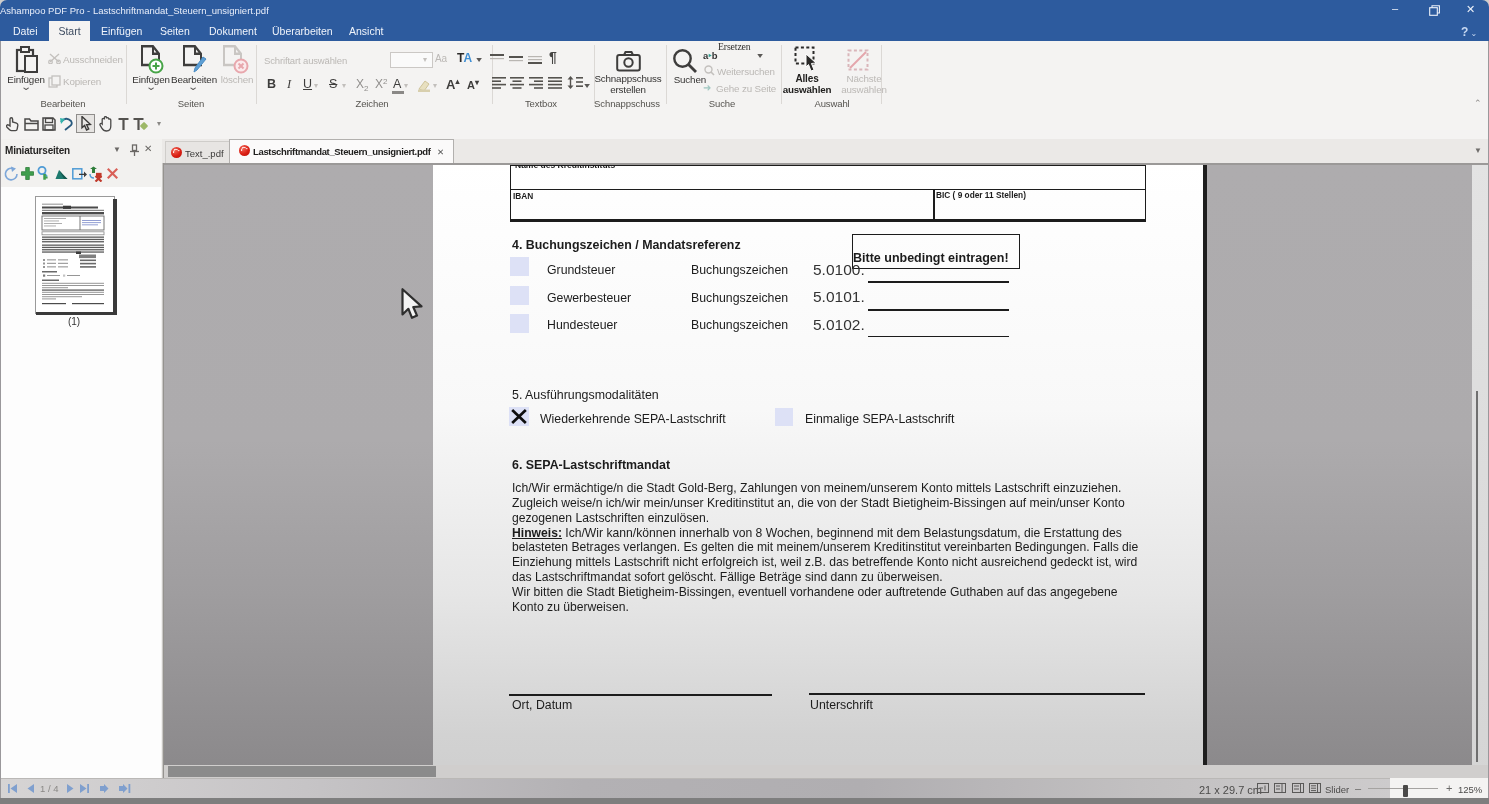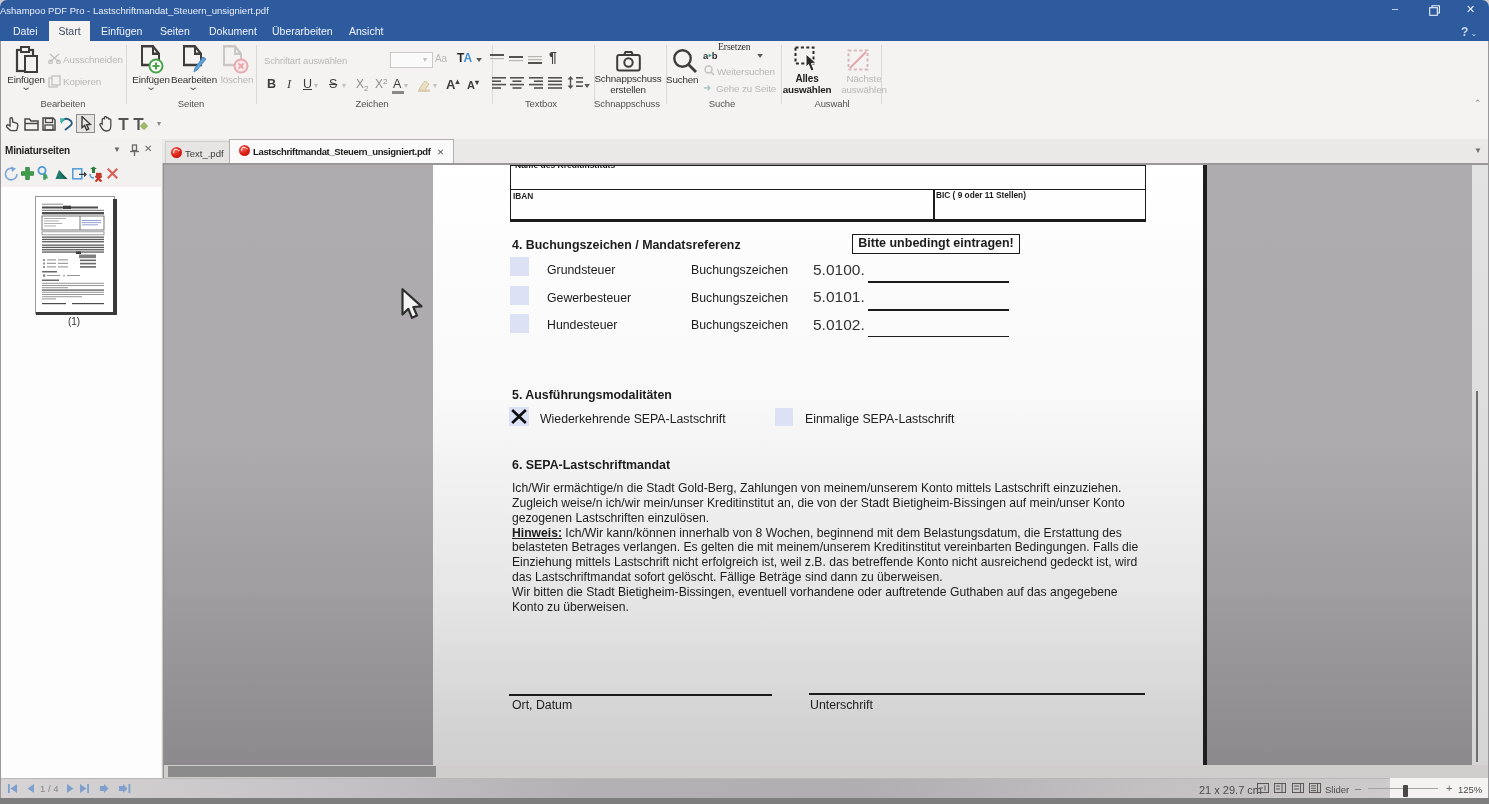--- a/index.html
+++ b/index.html
@@ -209,21 +209,21 @@
       <path d="M8 4 L9.5 1 L15.5 1 L17 4" fill="none" stroke="#3e3d3c" stroke-width="2"></path>
       <circle cx="12.5" cy="11.5" r="4.2" fill="none" stroke="#3e3d3c" stroke-width="2"></circle>
     </svg>
     <div class="rtext" style="left:588px;top:32px;width:80px;text-align:center;">Schnappschuss</div>
     <div class="rtext" style="left:588px;top:43px;width:80px;text-align:center;">erstellen</div>
 
     <svg class="abs" style="left:672px;top:7px;" width="26" height="26" viewBox="0 0 26 26">
       <circle cx="10.5" cy="10.5" r="8.2" fill="none" stroke="#3e3d3c" stroke-width="2.4"></circle>
       <line x1="16.5" y1="16.5" x2="24" y2="24" stroke="#3e3d3c" stroke-width="2.8"></line>
     </svg>
-    <div class="rtext" style="left:666px;top:33px;width:40px;text-align:left;">Suchen</div>
+    <div class="rtext" style="left:666px;top:33px;width:40px;text-align:right;">Suchen</div>
     <div class="abs" style="left:703px;top:8px;font-size:9.5px;font-weight:bold;color:#333;">a<span style="color:#2e9e8f;">‣</span>b</div>
     <div class="rtext" style="left:718px;top:0;font-family:Liberation Serif, serif;">Ersetzen</div>
     <div class="dd" style="left:758px;top:10px;">▾</div>
     <svg class="abs" style="left:704px;top:24px;" width="11" height="11" viewBox="0 0 11 11">
       <circle cx="4.5" cy="4.5" r="3.5" fill="none" stroke="#c3c0bd" stroke-width="1.4"></circle>
       <line x1="7" y1="7" x2="10" y2="10" stroke="#c3c0bd" stroke-width="1.6"></line>
     </svg>
     <div class="rgray" style="left:717px;top:25px;">Weitersuchen</div>
     <div class="abs" style="left:703px;top:41px;font-size:10px;color:#9fc6c0;">➜</div>
     <div class="rgray" style="left:716px;top:42px;">Gehe zu Seite</div>
@@ -408,38 +408,38 @@
       <div class="line" style="left:77px;top:1.5px;width:636px;height:1.5px;"></div>
       <div class="line" style="left:76.5px;top:1.5px;width:1.5px;height:57px;"></div>
       <div class="line" style="left:711.5px;top:1.5px;width:1.5px;height:57px;"></div>
       <div class="line" style="left:77px;top:25.5px;width:636px;height:1.5px;"></div>
       <div class="line" style="left:500px;top:26px;width:1.5px;height:31px;"></div>
       <div class="doc" style="left:80px;top:27.5px;font-size:8.3px;font-weight:bold;">IBAN</div>
       <div class="doc" style="left:503px;top:27px;font-size:8.3px;font-weight:bold;">BIC ( 9 oder 11 Stellen)</div>
       <div class="line" style="left:76.5px;top:56px;width:636.5px;height:2.5px;"></div>
 
       <div class="doc" style="left:79px;top:75px;font-size:12.4px;font-weight:bold;">4. Buchungszeichen / Mandatsreferenz</div>
-      <div class="doc" style="left:419px;top:71px;width:166px;height:16.5px;border:1.5px solid #1c1c1c;text-align:center;font-size:12.5px;font-weight:bold;padding-top:1px;">Bitte unbedingt eintragen!</div>
+      <div class="doc" style="left:419px;top:71px;width:166px;height:16.5px;border:1.5px solid #1c1c1c;text-align:left;font-size:12.5px;font-weight:bold;padding-top:16px;">Bitte unbedingt eintragen!</div>
       <div class="cbox" style="left:77px;top:94px;"></div>
       <div class="doc" style="left:114px;top:100px;font-size:12.3px;">Grundsteuer</div>
       <div class="doc" style="left:258px;top:100px;font-size:12.3px;">Buchungszeichen</div>
       <div class="doc" style="left:380px;top:97.5px;font-size:15.5px;color:#333;">5.0100.</div>
       <div class="line" style="left:435px;top:118px;width:141px;height:2.2px;"></div>
       <div class="cbox" style="left:77px;top:122.5px;"></div>
       <div class="doc" style="left:114px;top:127.5px;font-size:12.3px;">Gewerbesteuer</div>
       <div class="doc" style="left:258px;top:127.5px;font-size:12.3px;">Buchungszeichen</div>
       <div class="doc" style="left:380px;top:125px;font-size:15.5px;color:#333;">5.0101.</div>
       <div class="line" style="left:435px;top:146px;width:141px;height:1.6px;"></div>
       <div class="cbox" style="left:77px;top:150.5px;"></div>
       <div class="doc" style="left:114px;top:155px;font-size:12.3px;">Hundesteuer</div>
       <div class="doc" style="left:258px;top:155px;font-size:12.3px;">Buchungszeichen</div>
       <div class="doc" style="left:380px;top:152.5px;font-size:15.5px;color:#333;">5.0102.</div>
       <div class="line" style="left:435px;top:172.5px;width:141px;height:1.6px;"></div>
 
-      <div class="doc" style="left:79px;top:225px;font-size:12.4px;font-weight:bold;">5. Ausführungsmodalitäten</div>
+      <div class="doc" style="left:79px;top:225px;font-size:12.4px;font-weight:normal;">5. Ausführungsmodalitäten</div>
       <div class="cbox" style="left:76px;top:244px;width:20px;height:19px;"></div>
       <svg class="abs" style="left:76px;top:244px;" width="20" height="19" viewBox="0 0 20 19">
         <line x1="3.2" y1="3" x2="16.8" y2="16" stroke="#0e0e0e" stroke-width="2.7"></line>
         <line x1="16.8" y1="3" x2="3.2" y2="16" stroke="#0e0e0e" stroke-width="2.7"></line>
       </svg>
       <div class="doc" style="left:107px;top:249px;font-size:12.3px;">Wiederkehrende SEPA-Lastschrift</div>
       <div class="cbox" style="left:342px;top:245px;width:18px;height:18px;"></div>
       <div class="doc" style="left:372px;top:249px;font-size:12.3px;">Einmalige SEPA-Lastschrift</div>
 
       <div class="doc" style="left:79px;top:295px;font-size:12.4px;font-weight:bold;">6. SEPA-Lastschriftmandat</div>

